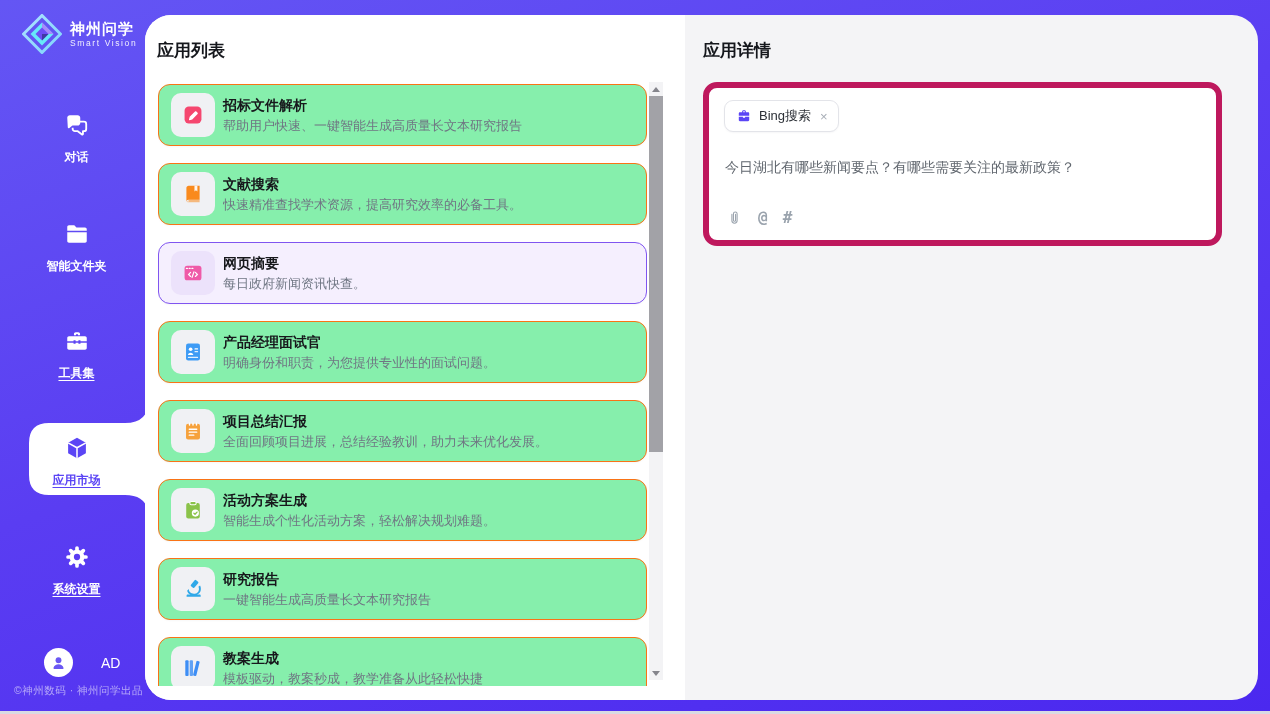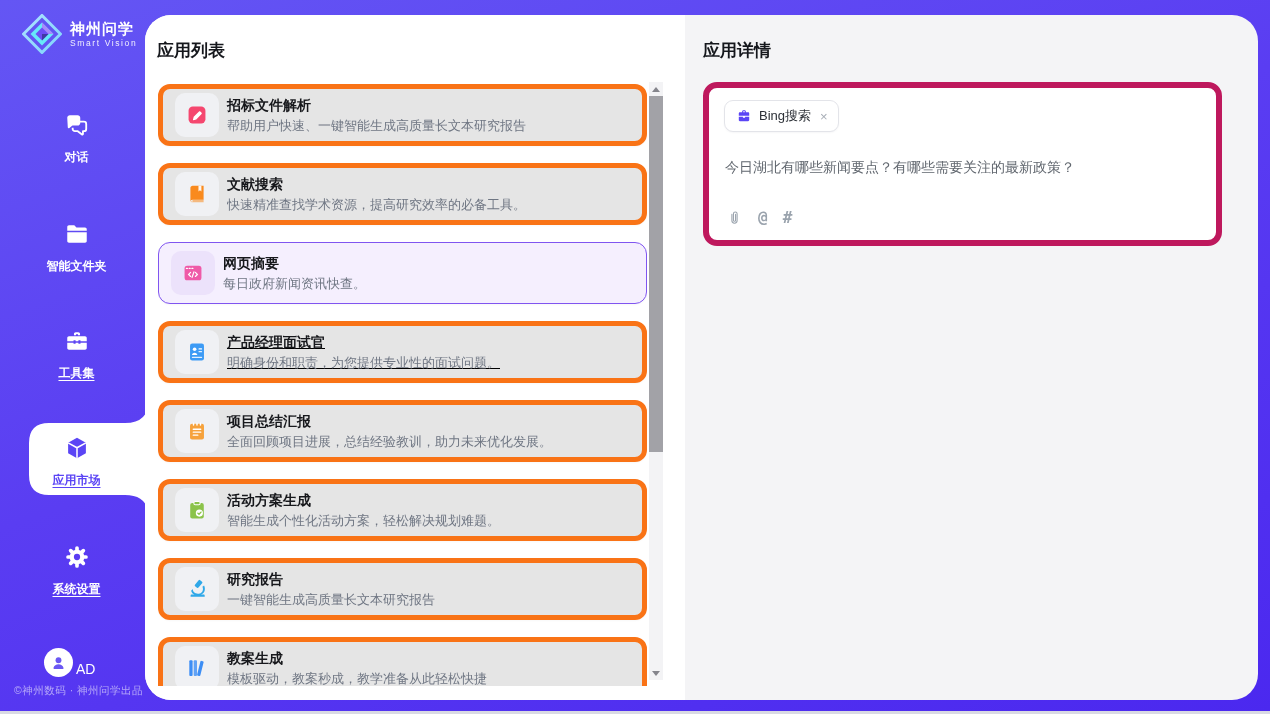--- a/index.html
+++ b/index.html
@@ -20,37 +20,37 @@
   .nav-item .nico { width:26px; height:26px; display:inline-block; color:#fff; }
   .nav-item .nico svg { width:100%; height:100%; }
   .nav-item .nlabel { display:block; font-size:12px; margin-top:7px; color:#fff;font-weight:bold; }
   .nav-item .nlabel.u { text-decoration:underline; text-underline-offset:3px; }
   .nav-item:nth-of-type(1){ top:112px; } .nav-item:nth-of-type(2){ top:221px; }
   .nav-item:nth-of-type(3){ top:328px; } .nav-item:nth-of-type(4){ top:435px; }
   .nav-item:nth-of-type(5){ top:544px; }
   .nav-item.active .nico { color:#5b45f5; }
   .nav-item.active .nlabel { color:#5b45f5; }
   .bubble { position:absolute; left:25px; top:399px; width:120px; height:120px; z-index:1; }
-  .user { position:absolute; left:40px; top:648px; display:flex; align-items:flex-end; gap:3px; cursor:pointer; }
+  .user { position:absolute; left:40px; top:648px; display:flex; align-items:center; gap:28px; cursor:pointer; }
   .avatar { width:29px; height:29px; border-radius:50%; background:#fff; display:flex; align-items:center; justify-content:center; }
   .avatar svg { width:19px; height:19px; color:#6a57f3; }
   .user-name { font-size:14px; color:#fff; }
   .copyright { position:absolute; left:10px; top:684px; width:135px; font-size:10.5px; color:rgba(255,255,255,.55); letter-spacing:.5px; white-space:nowrap; }
   
   .main { position:absolute; left:145px; top:15px; width:1113px; height:685px;
           background:#f4f4f6; border-radius:26px; overflow:hidden; }
   .bottom-strip { position:absolute; left:0; bottom:0; width:1270px; height:3px; background:#d9dae3; }
   
   .list-panel { position:absolute; left:0; top:0; width:540px; height:685px; background:#fff; }
   .panel-title { position:absolute; font-size:17px; font-weight:bold; color:#15171c; }
   .list-panel .panel-title { left:12px; top:24px; }
   .cards { position:absolute; left:13px; top:69px; width:489px; bottom:14px; overflow:hidden;
            display:flex; flex-direction:column; gap:17px; }
   .card { flex:0 0 62px; display:flex; align-items:center; gap:8px; padding:0 12px;
-          background:#e5e5e5; border:5px solid #f97316; border-radius:12px; cursor:pointer;
+          background:#86efac; border:1px solid #f97316; border-radius:12px; cursor:pointer;
           box-shadow:0 1px 2px rgba(20,20,40,.03); }
   .card.selected { background:#f5effe; border:1.5px solid #8055f0; }
   .tile { flex:0 0 44px; width:44px; height:44px; border-radius:10px; background:#f0f1f4;
           display:flex; align-items:center; justify-content:center; }
   .card.selected .tile { background:#ece2fb; }
   .tile svg { width:22px; height:22px; }
   .card-title { font-size:14px; font-weight:bold; color:#17181c; line-height:17px; }
   .card-desc { font-size:13px; color:#6f7683; line-height:16px; margin-top:4px; white-space:nowrap; overflow:hidden; }
   
   .scrollbar { position:absolute; left:504px; top:67px; width:14px; height:598px; background:#f3f3f5; }
@@ -195,21 +195,21 @@
           <span class="tile" style="color: rgb(61, 155, 245);">
             <svg viewBox="0 0 24 24">
               <rect x="4.4" y="2.8" width="15.2" height="18.4" rx="2.4" fill="currentColor"></rect>
               <circle cx="9.4" cy="9" r="2" fill="#fff"></circle>
               <path fill="#fff" d="M6.4 15.2c.5-1.7 1.7-2.5 3-2.5s2.5.8 3 2.5z"></path>
               <rect x="13.6" y="8" width="4" height="1.3" rx=".6" fill="#fff"></rect>
               <rect x="13.6" y="11" width="4" height="1.3" rx=".6" fill="#fff" opacity=".85"></rect>
               <rect x="6.4" y="17.2" width="11.2" height="1.3" rx=".6" fill="#fff" opacity=".85"></rect>
             </svg>
           </span>
-          <div style="min-width: 0px; text-decoration: underline;">
+          <div style="min-width: 0px;">
             <div class="card-title">产品经理面试官</div>
             <div class="card-desc">明确身份和职责，为您提供专业性的面试问题。</div>
           </div>
         </div>
         <div class="card">
           <span class="tile" style="color: rgb(246, 162, 60);">
             <svg viewBox="0 0 24 24">
               <rect x="4.4" y="4.2" width="15.2" height="17" rx="2.2" fill="currentColor"></rect>
               <g fill="#fff">
                 <rect x="7.4" y="2.6" width="1.6" height="3.6" rx=".8"></rect>

